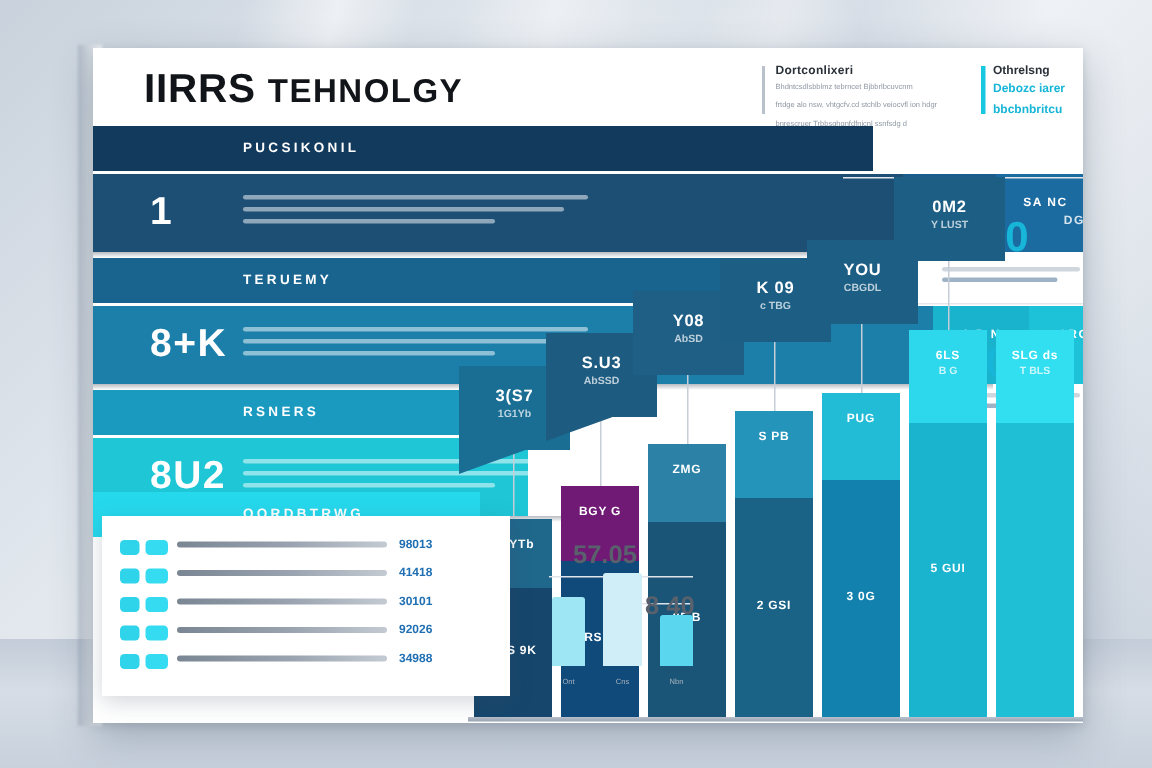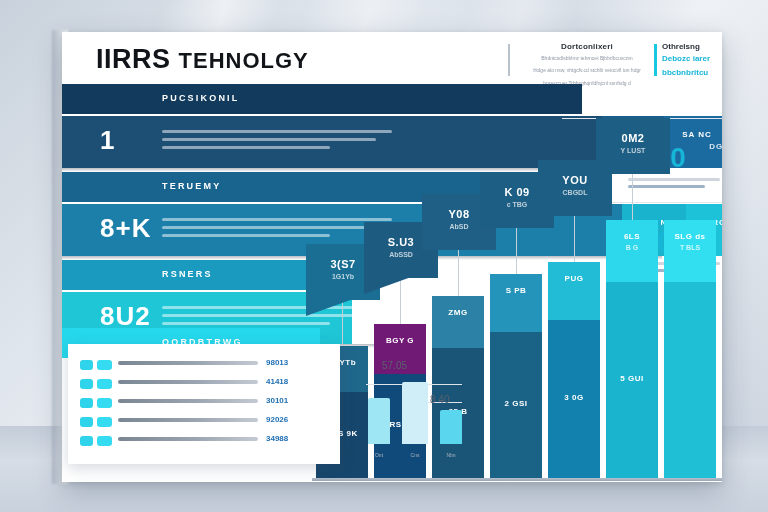--- a/index.html
+++ b/index.html
@@ -28,21 +28,21 @@
     overflow:hidden;}
   .slide-curl{position:absolute;left:52px;top:30px;width:16px;height:454px;
     background:linear-gradient(90deg,rgba(120,135,155,.35),rgba(255,255,255,.85));
     filter:blur(1px);}
 
   
   .titlebar{position:absolute;left:0;top:0;width:568px;height:52px;background:#ffffff;}
   .brand{position:absolute;left:34px;top:12px;font-size:27px;font-weight:bold;
     color:#111418;letter-spacing:.5px;white-space:nowrap;}
   .brand .b2{font-size:22px;letter-spacing:1px;}
-  .hdr-note{position:absolute;left:455px;top:10px;width:140px;text-align:center;}
+  .hdr-note{position:absolute;left:455px;top:10px;width:140px;}
   .hdr-note .rule{position:absolute;left:-9px;top:2px;width:2px;height:32px;background:#b9c1cb;}
   .hdr-note h5{margin:0;font-size:8px;font-weight:bold;color:#2a3139;letter-spacing:.2px;}
   .hdr-note p{margin:3px 0 0;font-size:5px;line-height:1.85;color:#8f98a4;}
   .hdr-accent{position:absolute;left:600px;top:10px;width:100px;}
   .hdr-accent .rule{position:absolute;left:-8px;top:2px;width:3px;height:32px;background:#18c8e0;}
   .hdr-accent h5{margin:0;font-size:8px;font-weight:bold;color:#2a3139;}
   .hdr-accent p{margin:2px 0 0;font-size:8px;font-weight:bold;line-height:1.55;color:#17b6d8;}
   .row-head{position:absolute;height:30px;}
   .row-head .rh-label{position:absolute;left:100px;top:9px;font-size:9px;font-weight:bold;
     color:#ffffff;letter-spacing:2.2px;}
@@ -78,21 +78,21 @@
   .lg-row{position:absolute;left:12px;height:14px;}
   .lg-row .d1,.lg-row .d2{position:absolute;top:2px;height:10px;border-radius:3px;}
   .lg-row .d1{left:0;width:13px;background:#2fd4ea;}
   .lg-row .d2{left:17px;width:15px;background:#35dbf0;}
   .lg-row .txt{position:absolute;left:38px;top:3px;width:140px;height:4px;
     background:linear-gradient(90deg,#7a8693 0%,#9aa4b0 55%,#c3cad2 100%);border-radius:2px;}
   .lg-row .val{position:absolute;left:186px;top:0;font-size:8px;font-weight:bold;color:#1f6fb2;text-align:right;}
 
   
   .mini{position:absolute;left:290px;top:318px;width:116px;height:112px;}
-  .mini .mval{position:absolute;font-size:10px;font-weight:normal;color:#58616c;}
+  .mini .mval{position:absolute;font-size:17px;font-weight:bold;color:#58616c;}
   .mini .mbar{position:absolute;bottom:18px;border-radius:2px 2px 0 0;}
   .mini .mcap{position:absolute;bottom:4px;font-size:5px;color:#aab2bc;text-align:center;}
   .mini .mrule{position:absolute;height:1px;background:#dfe4ea;}
 
   
   .chart{position:absolute;left:250px;top:218px;width:410px;height:228px;}
   .col{position:absolute;bottom:0;}
   .seg{position:absolute;left:0;right:0;}
   .seg .s1{position:absolute;left:0;right:0;top:12px;text-align:center;font-size:8px;
     font-weight:bold;color:#ffffff;letter-spacing:.5px;}

